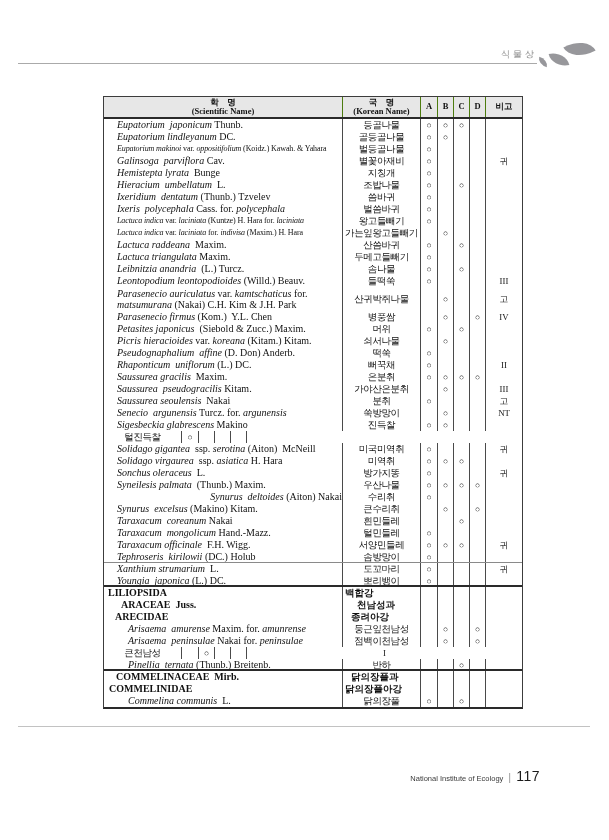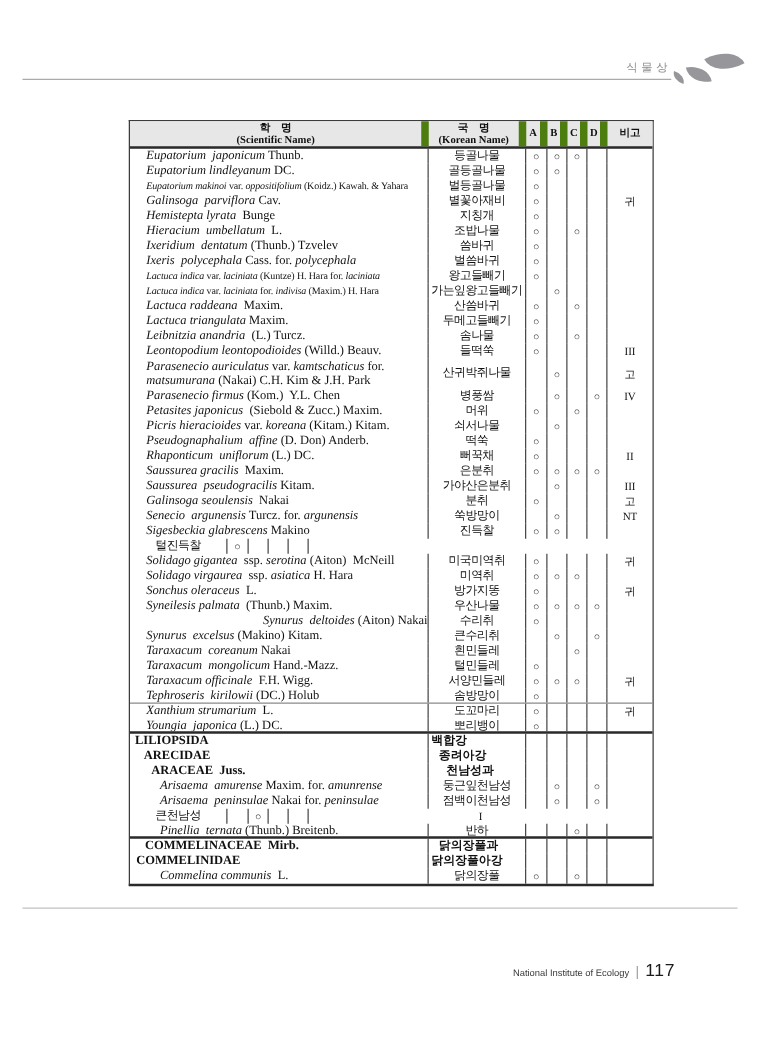--- a/index.html
+++ b/index.html
@@ -8,21 +8,21 @@
 
   .top-rule { position:absolute; left:18px; top:63px; width:519px; height:1px; background:#aaa; }
   .hdr-label { position:absolute; top:48px; left:501px; font-size:9px; letter-spacing:3px; color:#8b8b8b; font-family:"Liberation Sans",sans-serif; }
   .leaf { position:absolute; background:#97979b; border-radius:0 100% 0 100%; }
   .leaf1 { left:538px; top:58px; width:10px; height:8px; transform:rotate(15deg); }
   .leaf2 { left:550px; top:52px; width:18px; height:15px; transform:rotate(-12deg); }
   .leaf3 { left:566px; top:40px; width:27px; height:18px; transform:rotate(-28deg); }
 
   .table { position:absolute; left:103px; top:96px; width:420px; border:1px solid #3c3c3c; border-bottom:2px solid #2a2a2a; background:#fff; }
   .thead { display:flex; height:22px; background:#e7e7e7; border-bottom:2px solid #2a2a2a; font-weight:bold; }
-  .th { border-right:6px solid #4d7c0f; display:flex; flex-direction:column; justify-content:center; align-items:center; font-size:8.5px; line-height:9.5px; white-space:pre; text-align:center; }
+  .th { border-right:1px solid #4d7c0f; display:flex; flex-direction:column; justify-content:center; align-items:center; font-size:8.5px; line-height:9.5px; white-space:pre; text-align:center; }
   .c-sci { width:239px; } .c-kor { width:78px; }
   .c-a { width:17px; } .c-b { width:16px; } .c-c { width:16px; } .c-d { width:16px; }
   .c-note { flex:1; border-right:none !important; }
 
   .tr { display:flex; height:12px; }
   .tr.tall { height:24px; }
   .td { border-right:1px solid #4a4a4a; overflow:hidden; white-space:pre; line-height:12px; }
   .tr.tall .td { line-height:24px; }
   .td.c-sci { font-size:10px; }
   .td.c-sci.small { font-size:8px; letter-spacing:-0.1px; }
@@ -262,21 +262,21 @@
         <div class="tr">
           <div class="td c-sci" style="padding-left: 13px;"><div class="sciline"><i>Saussurea  pseudogracilis</i><span> Kitam.</span></div></div>
           <div class="td c-kor">가야산은분취</div>
           <div class="td c-a"></div>
           <div class="td c-b"><span>○</span></div>
           <div class="td c-c"></div>
           <div class="td c-d"></div>
           <div class="td c-note">III</div>
         </div>
         <div class="tr">
-          <div class="td c-sci" style="padding-left: 13px;"><div class="sciline"><i>Galinsoga seoulensis</i><span>  Nakai</span></div></div>
+          <div class="td c-sci" style="padding-left: 13px;"><div class="sciline"><i>Saussurea seoulensis</i><span>  Nakai</span></div></div>
           <div class="td c-kor">분취</div>
           <div class="td c-a"><span>○</span></div>
           <div class="td c-b"></div>
           <div class="td c-c"></div>
           <div class="td c-d"></div>
           <div class="td c-note">고</div>
         </div>
         <div class="tr">
           <div class="td c-sci" style="padding-left: 13px;"><div class="sciline"><i>Senecio  argunensis</i><span> Turcz. for. </span><i>argunensis</i></div></div>
           <div class="td c-kor">쑥방망이</div>
@@ -414,31 +414,31 @@
         <div class="tr">
           <div class="td c-sci" style="padding-left: 4px;"><div class="sciline"><b>LILIOPSIDA</b></div></div>
           <div class="td c-kor kbold" style="padding-left: 2px;">백합강</div>
           <div class="td c-a"></div>
           <div class="td c-b"></div>
           <div class="td c-c"></div>
           <div class="td c-d"></div>
           <div class="td c-note"></div>
         </div>
         <div class="tr">
+          <div class="td c-sci" style="padding-left: 17px;"><div class="sciline"><b>ARACEAE  Juss.</b></div></div>
+          <div class="td c-kor kbold" style="padding-left: 14px;">천남성과</div>
+          <div class="td c-a"></div>
+          <div class="td c-b"></div>
+          <div class="td c-c"></div>
+          <div class="td c-d"></div>
+          <div class="td c-note"></div>
+        </div>
+        <div class="tr">
           <div class="td c-sci" style="padding-left: 11px;"><div class="sciline"><b>ARECIDAE</b></div></div>
           <div class="td c-kor kbold" style="padding-left: 8px;">종려아강</div>
-          <div class="td c-a"></div>
-          <div class="td c-b"></div>
-          <div class="td c-c"></div>
-          <div class="td c-d"></div>
-          <div class="td c-note"></div>
-        </div>
-        <div class="tr">
-          <div class="td c-sci" style="padding-left: 17px;"><div class="sciline"><b>ARACEAE  Juss.</b></div></div>
-          <div class="td c-kor kbold" style="padding-left: 14px;">천남성과</div>
           <div class="td c-a"></div>
           <div class="td c-b"></div>
           <div class="td c-c"></div>
           <div class="td c-d"></div>
           <div class="td c-note"></div>
         </div>
         <div class="tr">
           <div class="td c-sci" style="padding-left: 24px;"><div class="sciline"><i>Arisaema  amurense</i><span> Maxim. for. </span><i>amunrense</i></div></div>
           <div class="td c-kor">둥근잎천남성</div>
           <div class="td c-a"></div>

